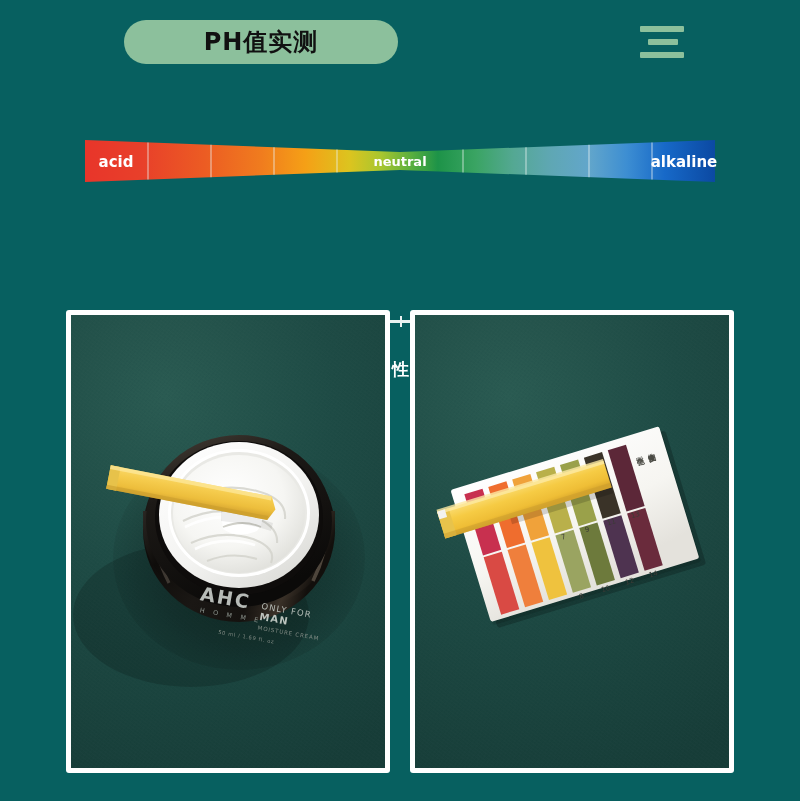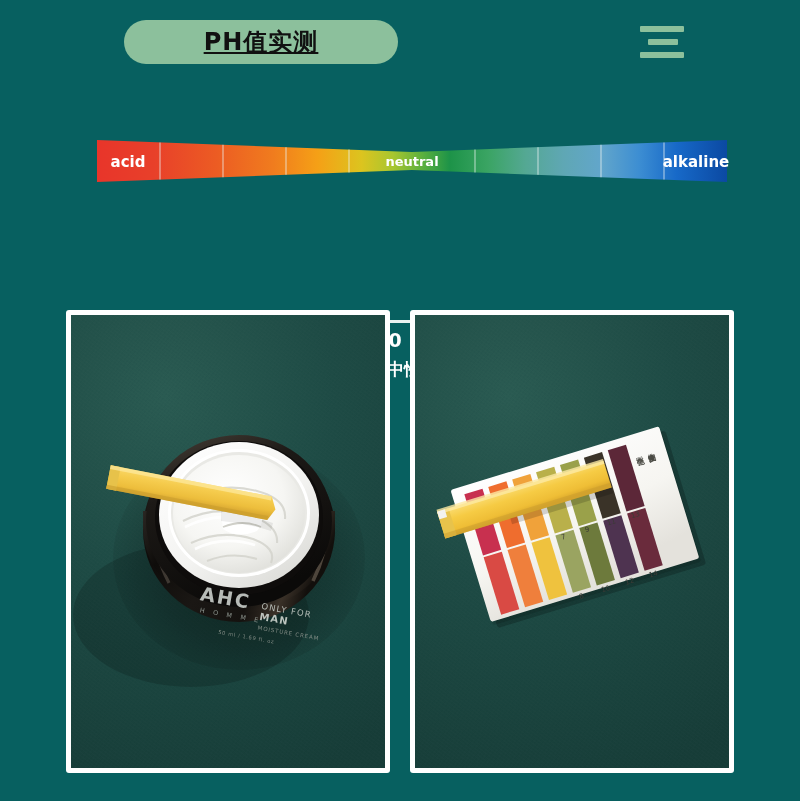--- a/index.html
+++ b/index.html
@@ -15,34 +15,34 @@
   
   .header{position:absolute;left:0;top:0;width:800px;height:86px;}
   .title-pill{
     position:absolute;left:124px;top:20px;width:274px;height:44px;
     background:#8cc09c;border-radius:22px;
     display:flex;align-items:center;justify-content:center;
   }
   .title-text{
     font-size:24px;font-weight:bold;color:#111;letter-spacing:1px;
     font-family:"DejaVu Sans","Liberation Sans",sans-serif;
-    line-height:1;white-space:nowrap;text-decoration:underline;
+    line-height:1;white-space:nowrap;
   }
   .menu-btn{
     position:absolute;left:640px;top:24px;width:44px;height:36px;
     display:flex;flex-direction:column;justify-content:space-between;
     padding:2px 0;box-sizing:border-box;
   }
   .menu-btn i{display:block;height:6px;border-radius:1px;background:#8cc09c;}
   .menu-btn i.l1{width:44px;}
   .menu-btn i.l2{width:30px;margin-left:8px;}
   .menu-btn i.l3{width:44px;}
 
   
-  .scale-wrap{position:absolute;left:12px;top:130px;width:634px;height:135px;}
+  .scale-wrap{position:absolute;left:0;top:130px;width:634px;height:135px;}
   .scale-svg{position:absolute;left:0;top:0;}
 
   .axis-line{position:absolute;left:85px;top:190px;width:630px;height:3px;background:#e9f2f0;}
   .tick{position:absolute;top:186px;width:2px;height:11px;background:#e9f2f0;}
   .tick-end{position:absolute;top:186px;width:3px;height:11px;background:#e9f2f0;}
   .num{
     position:absolute;top:199px;
     font-size:19px;font-weight:bold;color:#ffffff;
     font-family:"DejaVu Sans","Liberation Sans",sans-serif;
     text-align:center;width:60px;letter-spacing:0px;

